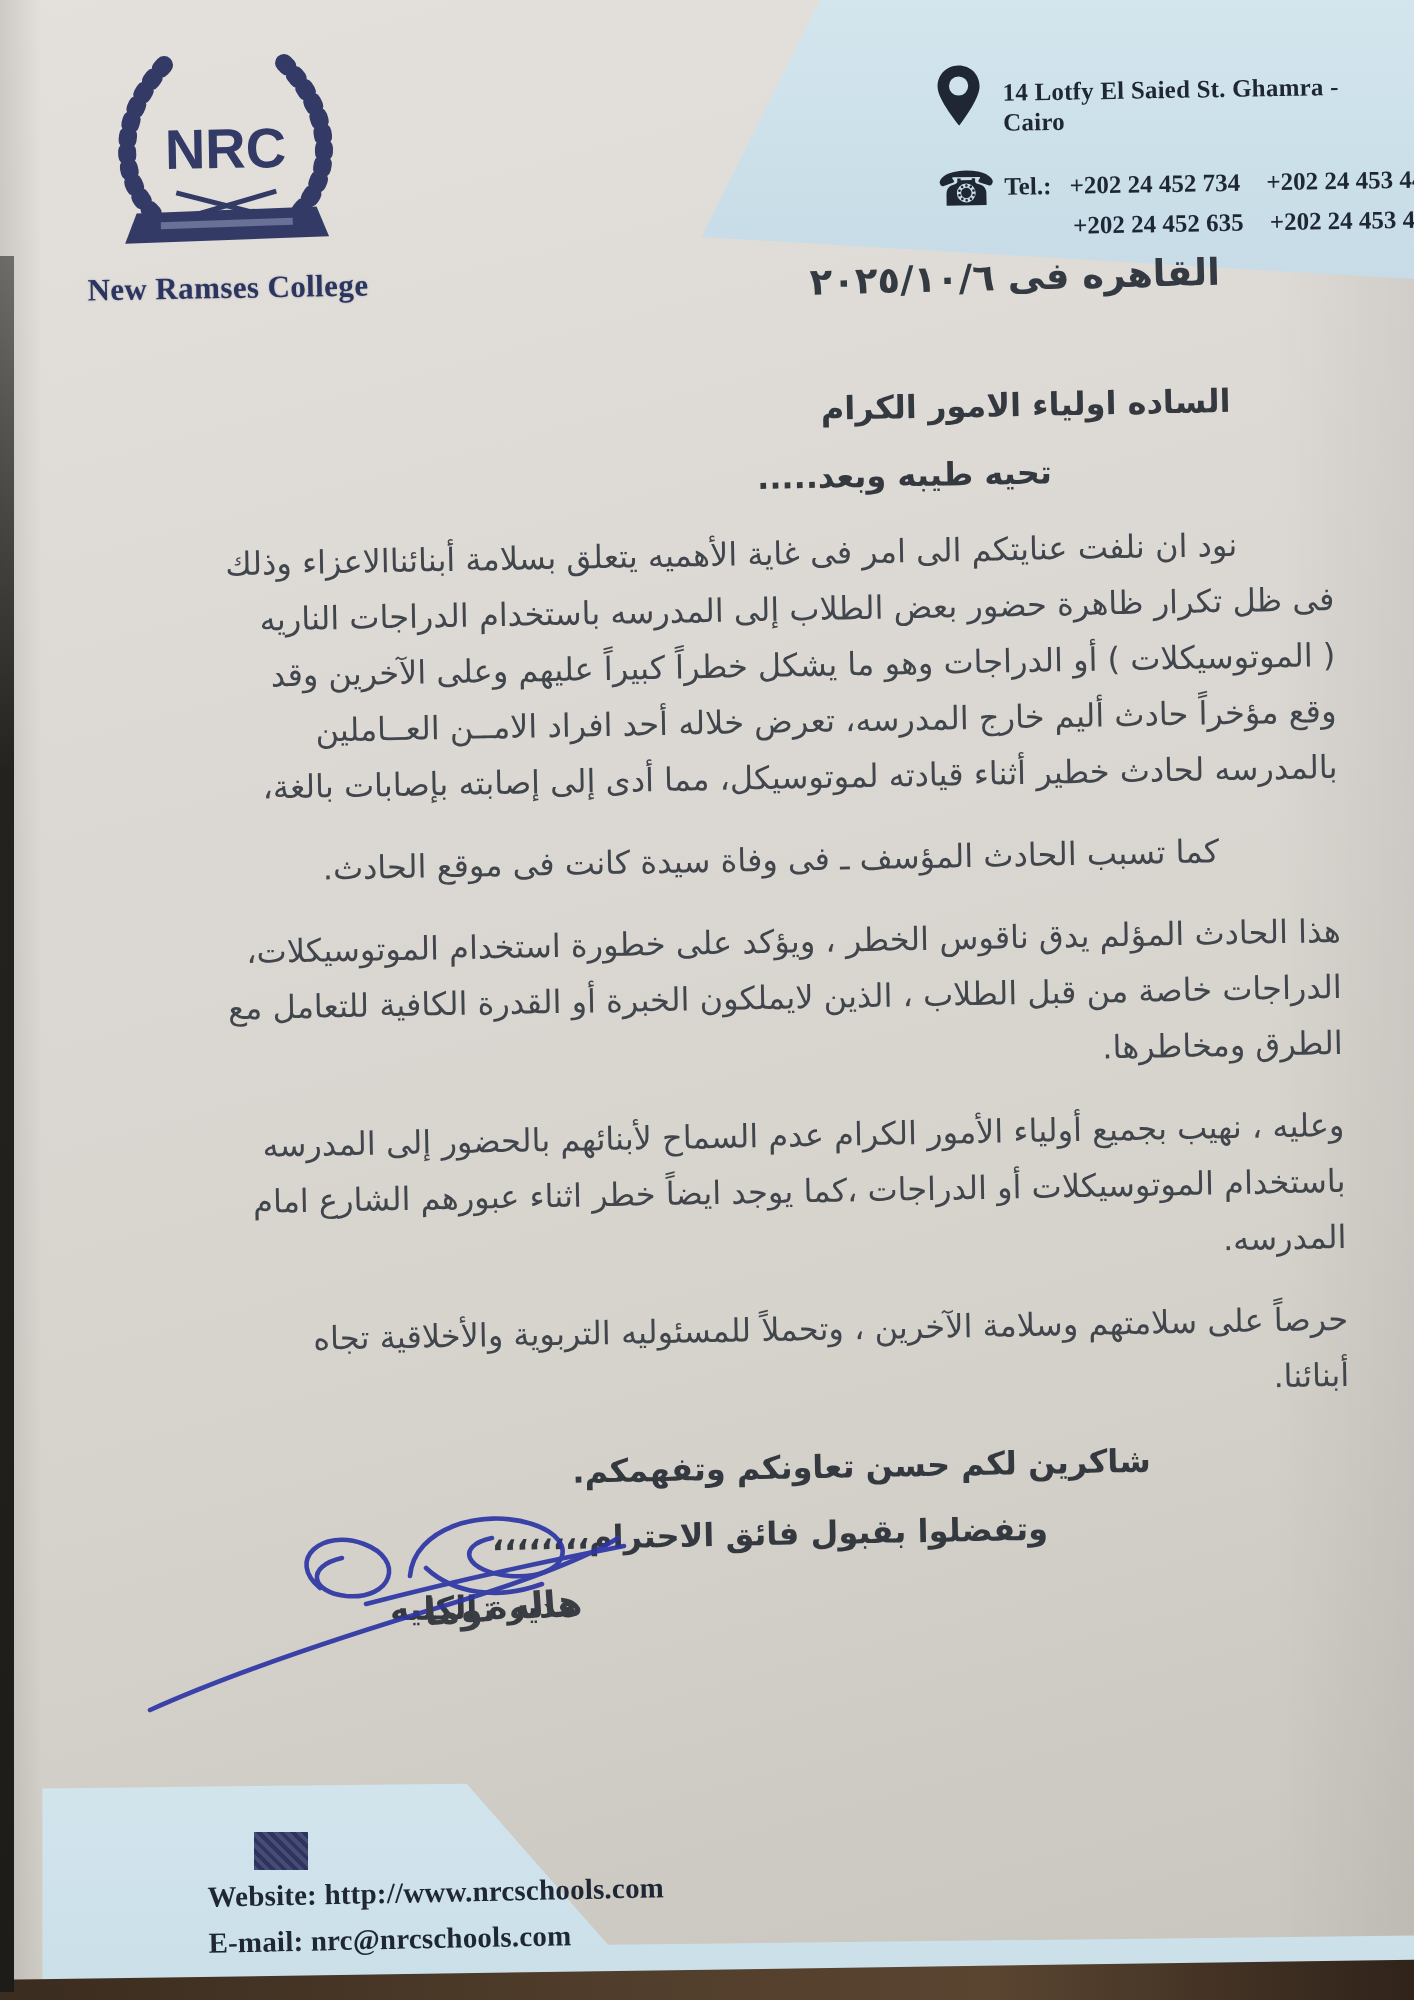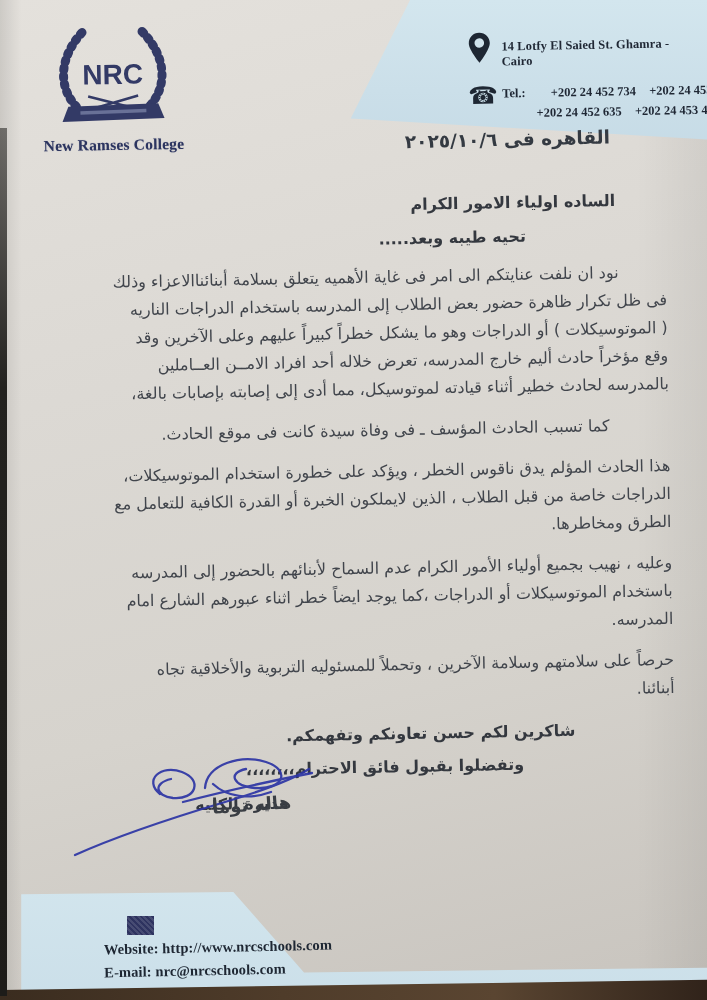--- a/index.html
+++ b/index.html
@@ -26,21 +26,21 @@
     text-shadow:0 0 1px rgba(44,53,96,0.35);
   }
   .contact{position:absolute; top:30px; left:468px; width:230px; transform:rotate(-1deg);
     font-family:"Liberation Serif", serif; color:#1f2734;}
   .contact-row{display:flex; align-items:flex-start; margin-bottom:14px;}
   .addr{font-size:12.5px; font-weight:bold; padding-top:8px; letter-spacing:0.1px;}
   .pin{flex:0 0 34px;}
   .phone-glyph{flex:0 0 34px; font-size:24px; line-height:24px; color:#1e2733;}
   .tel-table{font-size:12.5px; font-weight:bold; line-height:20px; white-space:nowrap;}
   .tel-row span{display:inline-block;}
-  .tel-label{margin-right:22px;}
+  .tel-label{margin-right:6px;}
   .tel-num{margin-right:10px;}
   .date-line{
     position:absolute; top:130px; right:97px; width:300px;
     direction:rtl; text-align:right; font-weight:bold; font-size:18.5px; color:#343a42;
     transform:rotate(-1.4deg);
   }
 
   
   .letter{
     position:absolute; top:192px; left:40px; width:625px;

